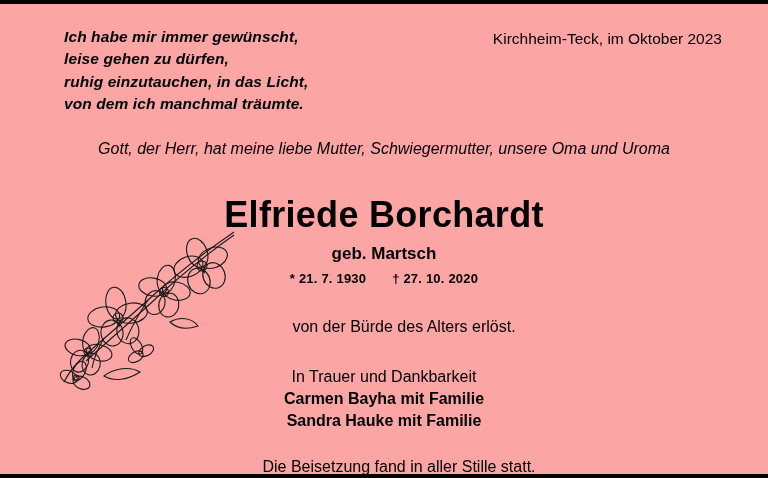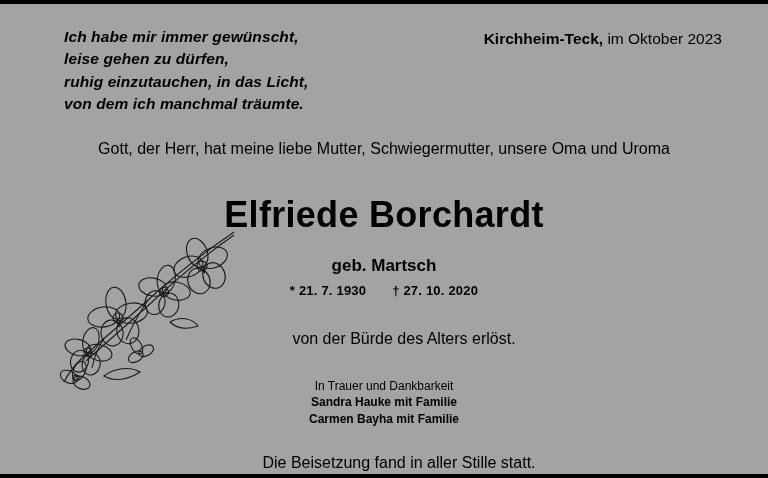--- a/index.html
+++ b/index.html
@@ -13,21 +13,21 @@
     overflow: hidden;
     font-family: "Liberation Sans", sans-serif;
     color: #000000;
   }
 
   .notice {
     position: relative;
     width: 768px;
     height: 478px;
     box-sizing: border-box;
-    background: #a3a3a3;
+    background: #fca5a5;
     border-top: 4px solid #000000;
     border-bottom: 4px solid #000000;
     padding: 0;
   }
 
   
   .top-row {
     display: flex;
     justify-content: space-between;
     align-items: flex-start;
@@ -43,44 +43,45 @@
     letter-spacing: 0.1px;
   }
 
   .placedate {
     font-size: 15.5px;
     line-height: 1.45;
     padding-top: 2px;
     white-space: nowrap;
   }
   .placedate .place {
-    font-weight: bold;
+    font-weight: normal;
     text-align: right;
   }
 
   .intro {
     text-align: center;
     font-size: 16px;
     margin-top: 24px;
     padding: 0 30px;
+    font-style: italic;
   }
 
   .name {
     text-align: center;
     font-size: 36px;
     font-weight: bold;
     margin-top: 36px;
     letter-spacing: 0.3px;
   }
 
   .maiden {
     text-align: center;
     font-size: 17px;
     font-weight: bold;
-    margin-top: 20px;
+    margin-top: 8px;
   }
 
   .dates {
     text-align: center;
     font-size: 13px;
     font-weight: bold;
     margin-top: 7px;
     letter-spacing: 0.2px;
   }
   .dates .sep {
@@ -91,21 +92,21 @@
   .released {
     text-align: center;
     font-size: 16px;
     margin-top: 32px;
     padding-left: 40px;
   }
 
   .mourners {
     margin-top: 30px;
     text-align: center;
-    font-size: 12px;
+    font-size: 16px;
     line-height: 1.38;
   }
   .mourners .lead {
     font-weight: normal;
   }
   .mourners .person {
     font-weight: bold;
   }
 
   .closing {
@@ -146,22 +147,22 @@
   <div class="maiden">geb. Martsch</div>
 
   <div class="dates">
     <span>* 21. 7. 1930</span><span class="sep"></span><span>† 27. 10. 2020</span>
   </div>
 
   <div class="released">von der Bürde des Alters erlöst.</div>
 
   <div class="mourners">
     <div class="lead">In Trauer und Dankbarkeit</div>
+    <div class="person">Carmen Bayha mit Familie</div>
     <div class="person">Sandra Hauke mit Familie</div>
-    <div class="person">Carmen Bayha mit Familie</div>
   </div>
 
   <div class="closing">Die Beisetzung fand in aller Stille statt.</div>
 
   <svg class="orchid" viewBox="0 0 190 180" aria-hidden="true">
     <g fill="none" stroke="#1a1a1a" stroke-width="1.1">
 
       <path d="M182 6 C150 28 120 52 96 74 C74 94 52 112 30 132 C22 140 16 148 12 156"></path>
       <path d="M182 9 C151 31 122 55 99 77 C77 97 56 115 34 135"></path>
 

